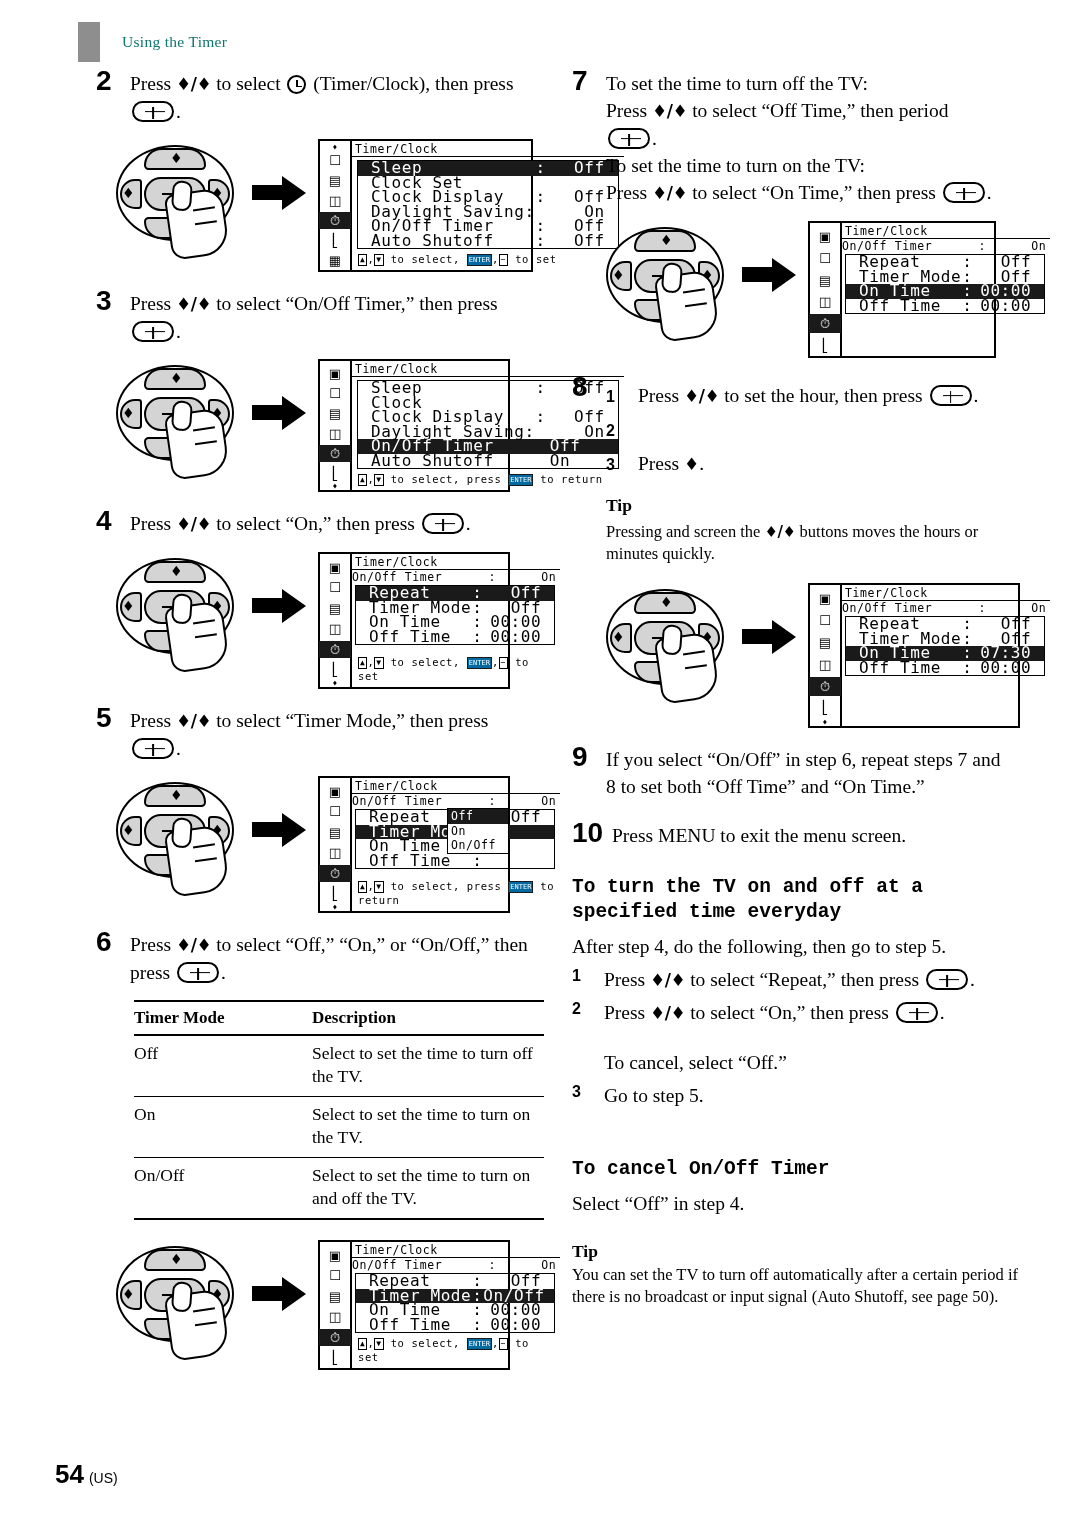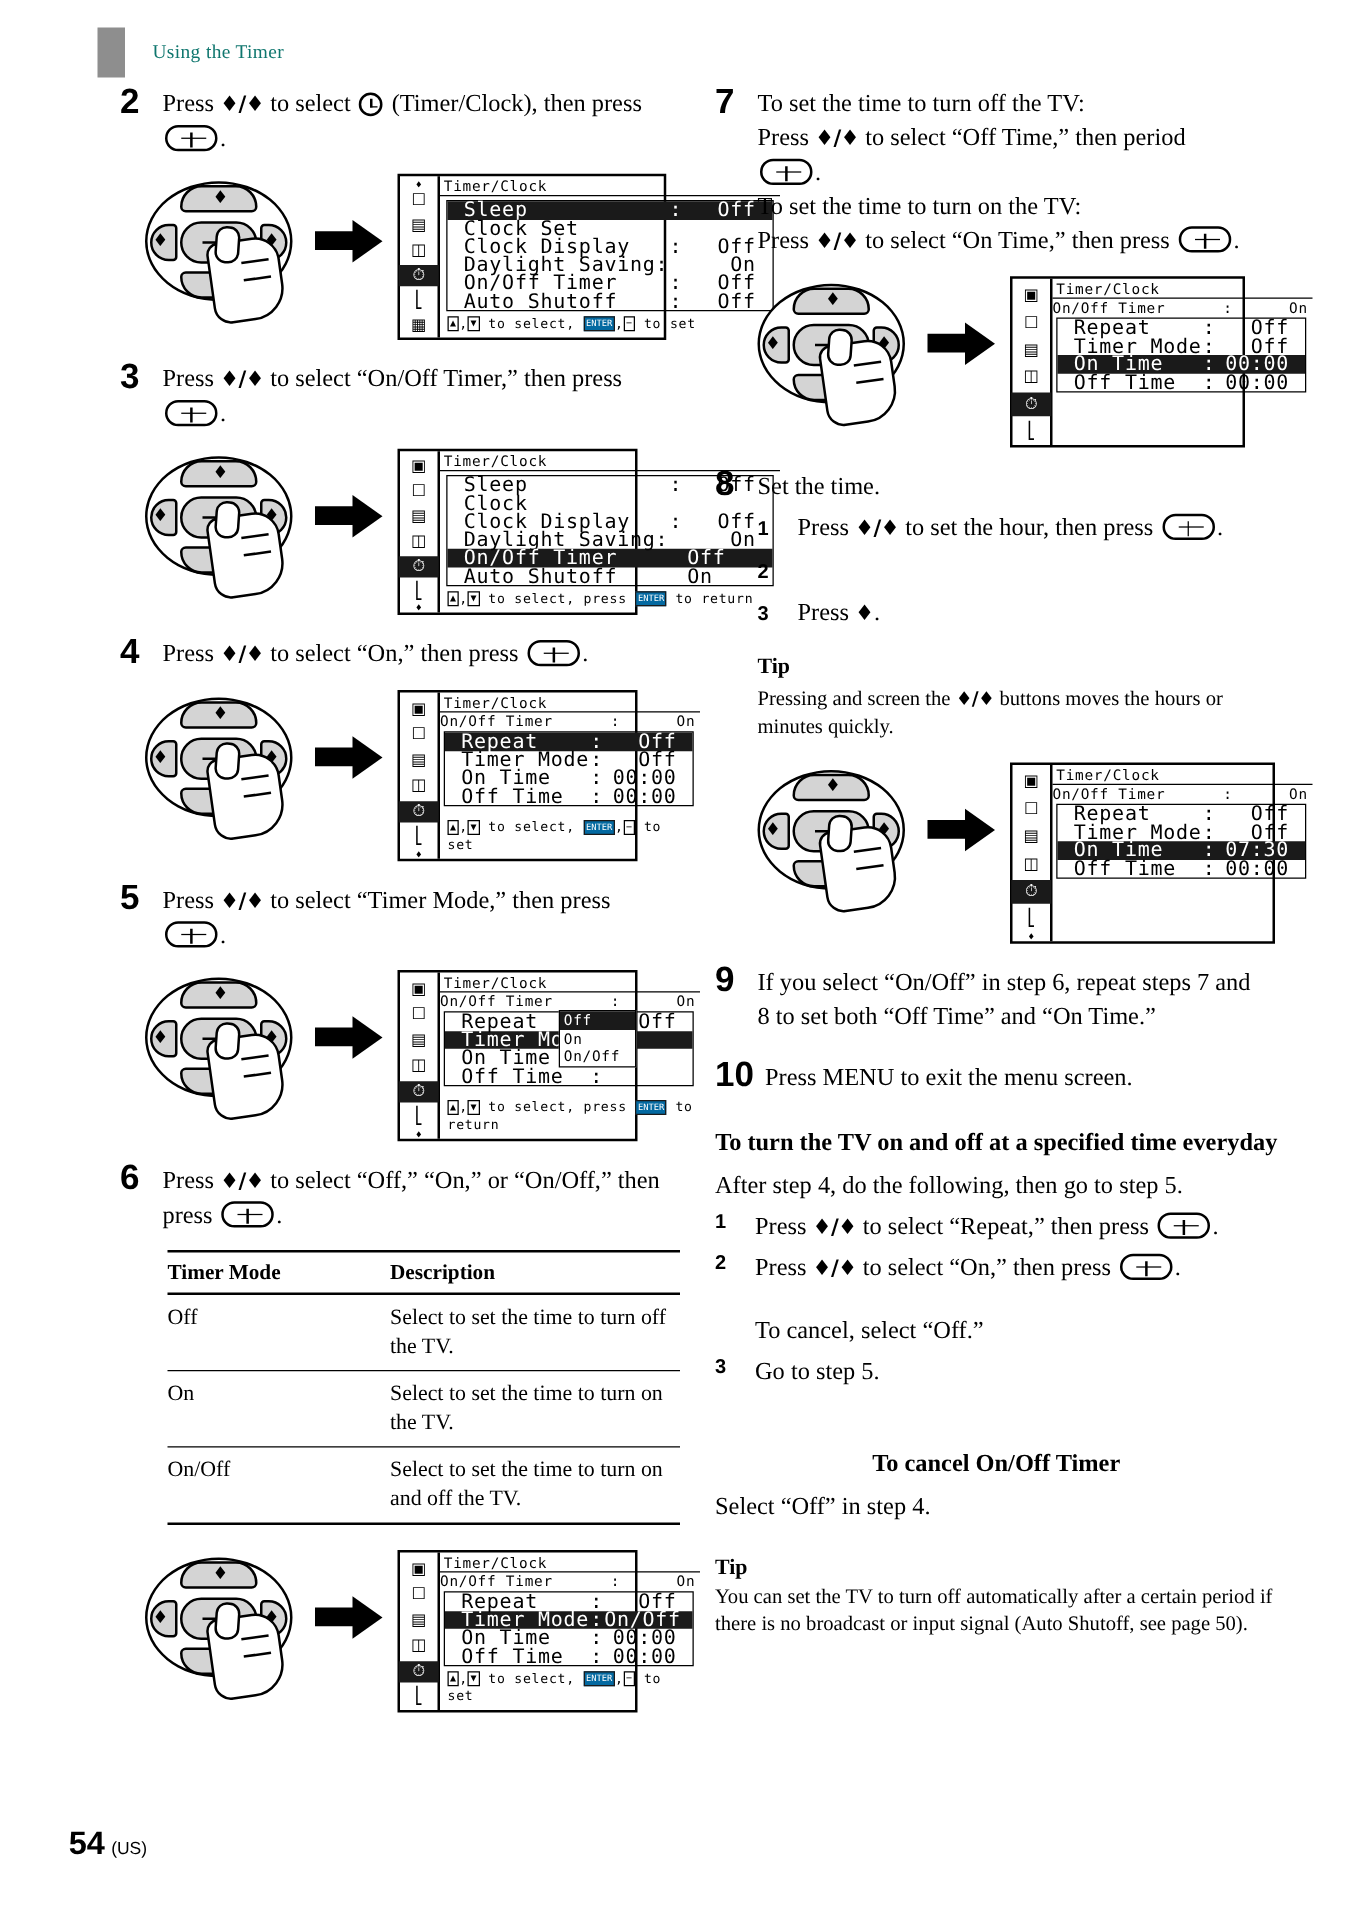--- a/index.html
+++ b/index.html
@@ -185,22 +185,22 @@
   }
   table.tm td {
     vertical-align:top; padding:6px 6px 8px 0; border-bottom:1px solid #000;
     line-height:23px;
   }
   table.tm tr:last-child td { border-bottom:2.5px solid #000; }
   table.tm .c1 { width:178px; }
 
   
   h3.sect {
-    font-family:Liberation Serif, serif; font-weight:bold;
-    font-size:19.5px; line-height:25px; margin:26px 0 8px 0;text-align:center;
+    font-family:Liberation Mono, monospace; font-weight:bold;
+    font-size:19.5px; line-height:25px; margin:26px 0 8px 0;
   }
   .tiphead {
     font-family:"Liberation Serif", serif; font-weight:bold; font-size:17.5px;
     margin:14px 0 2px 0;
   }
   .tipbody { font-size:16.5px; line-height:22px; }
   p.para { font-size:19.5px; line-height:27px; margin:0 0 6px 0; }
 
   
   .footer { position:absolute; left:55px; bottom:38px; display:flex; align-items:baseline; }
@@ -712,21 +712,20 @@
               <span class="val">00:00</span>
             </div>
         </div>
       </div>
     </div>
   </div>
 
   <div class="step" style="margin-top:14px;">
     <div class="num">8</div>
     <div class="body" style="width:410px;">
-      <div>Set the time.</div>
       <div class="sub">
         <div class="snum">1</div>
         <div class="sbody"><span>Press </span><span class="updown">♦/♦</span><span> to set the hour, then press </span><span class="pill"></span><span>.</span></div>
       </div>
       <div class="sub">
         <div class="snum">2</div>
       </div>
       <div class="sub">
         <div class="snum">3</div>
         <div class="sbody"><span>Press </span><span class="leftarr">♦</span><span>.</span></div>

